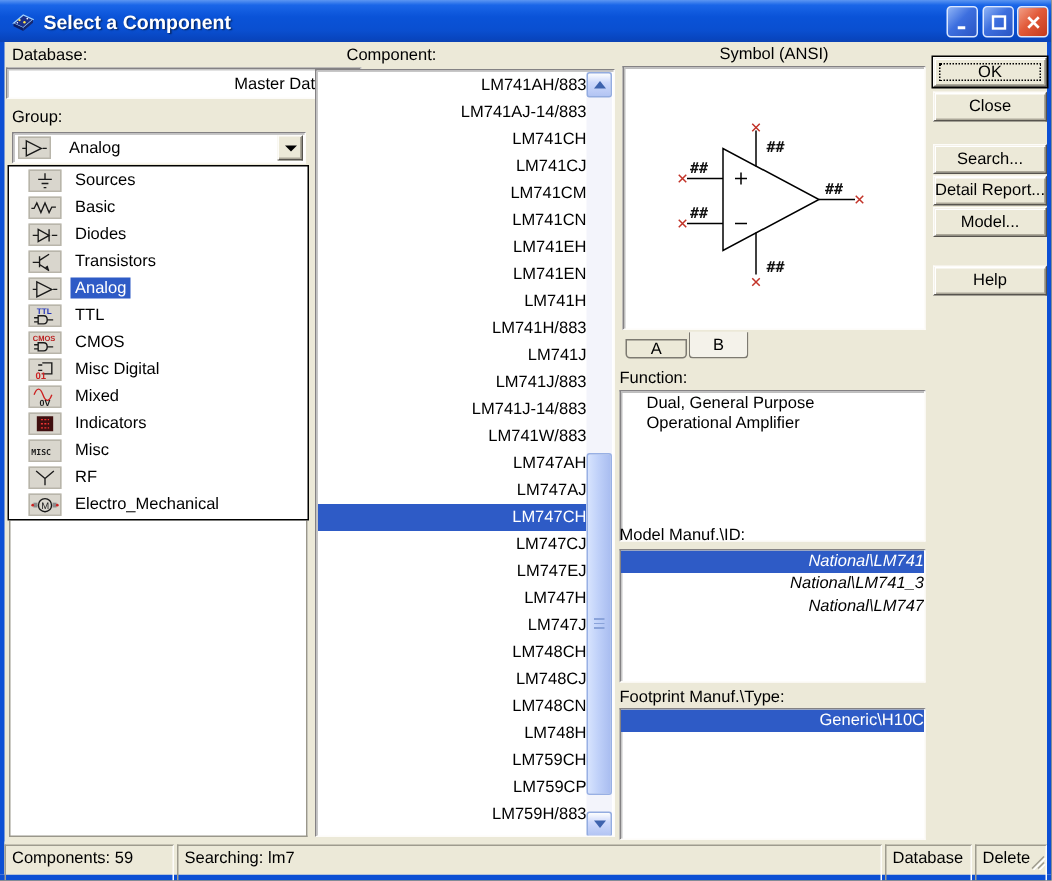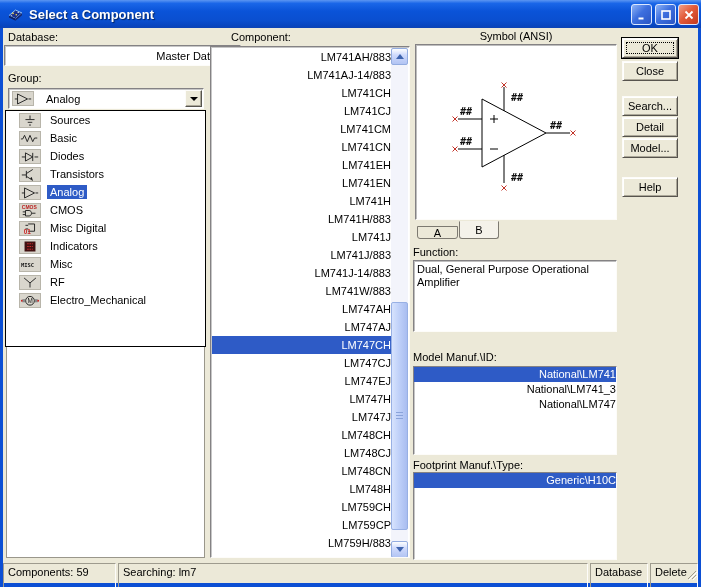--- a/index.html
+++ b/index.html
@@ -25,21 +25,21 @@
   .edge{position:absolute;background:#0c4fd4;}
   .edge.l{left:0;top:28px;width:3px;height:555px;}
   .edge.r{left:698px;top:28px;width:3px;height:555px;}
   .edge.b{left:0;top:583px;width:701px;height:4px;}
   
   .lbl{position:absolute;height:13px;line-height:13px;white-space:nowrap;}
   .sunken{background:#fff;border:1px solid;border-color:#848284 #fdfcf9 #fdfcf9 #848284;
     box-shadow:inset 1px 1px 0 rgba(70,70,70,.35);}
   .raised{background:#ece9d8;border:1px solid;border-color:#fdfcf9 #57544e #57544e #fdfcf9;
     box-shadow:inset 1px 1px 0 #ffffff, inset -1px -1px 0 #aca899;}
-  .btn{position:absolute;left:622px;width:56px;height:20px;text-align:center;line-height:18px;cursor:pointer;}
+  .btn{position:absolute;left:622px;width:76px;height:20px;text-align:center;line-height:18px;cursor:pointer;}
   .btn.default{box-shadow:0 0 0 1px #000, inset 1px 1px 0 #ffffff, inset -1px -1px 0 #aca899;}
   .btn.default::after{content:"";position:absolute;left:3px;top:3px;right:3px;bottom:3px;border:1px dotted #000;}
   .combo{position:absolute;height:21px;background:#fff;border:1px solid;
     border-color:#848284 #fdfcf9 #fdfcf9 #848284;box-shadow:inset 1px 1px 0 rgba(70,70,70,.3);
     display:flex;align-items:center;cursor:pointer;}
   .combo .ctext{padding-left:4px;white-space:nowrap;}
   .combo .cbtn{position:absolute;right:1px;top:1px;width:17px;height:17px;
     background:#ece9d8;border:1px solid;border-color:#fdfcf9 #57544e #57544e #fdfcf9;
     box-shadow:inset -1px -1px 0 #aca899;display:flex;align-items:center;justify-content:center;}
   .arrow-dn{width:0;height:0;border-left:4px solid transparent;border-right:4px solid transparent;border-top:4px solid #000;}
@@ -52,21 +52,21 @@
   .glabel.sel{background:var(--selblue);color:#fff;}
   .familybox{position:absolute;left:6px;top:347px;width:199px;height:211px;background:#fff;
     border:1px solid #9a978b;border-top:none;}
   
   .listbox{position:absolute;background:#fff;border:1px solid;border-color:#848284 #fdfcf9 #fdfcf9 #848284;
     box-shadow:inset 1px 1px 0 rgba(70,70,70,.3);overflow:hidden;}
   .complist{left:210px;top:46px;width:200px;height:512px;}
   .complist .items{position:absolute;left:1px;top:1px;right:18px;bottom:1px;overflow:hidden;}
   .li{height:18px;line-height:18px;padding-left:4px;white-space:nowrap;cursor:pointer;text-align:right;}
   .li.selected{background:var(--selblue);color:#fff;}
-  .modellist{left:413px;top:366px;width:204px;height:89px;}
+  .modellist{left:413px;top:366px;width:204px;height:89px;font-style:italic;}
   .footlist{left:413px;top:472px;width:204px;height:88px;}
   .modellist .li,.footlist .li{height:15px;line-height:15px;padding-left:3px;}
   
   .vscroll{position:absolute;right:0;top:0;width:17px;height:510px;background:#f3f4fb;}
   .sbtn{position:absolute;left:0;width:17px;height:17px;border-radius:2px;
     background:linear-gradient(180deg,#fdfefe,#cfdafc 40%,#b2c4f3);border:1px solid #93ace0;
     display:flex;align-items:center;justify-content:center;cursor:pointer;}
   .sbtn.up{top:0;} .sbtn.dn{bottom:0;}
   .tri-up{width:0;height:0;border-left:4px solid transparent;border-right:4px solid transparent;border-bottom:5px solid #3e63ae;}
   .tri-dn{width:0;height:0;border-left:4px solid transparent;border-right:4px solid transparent;border-top:5px solid #3e63ae;}
@@ -74,21 +74,21 @@
     background:linear-gradient(90deg,#d7e3fd 0%,#c0d1f9 45%,#a9bdf0 100%);border:1px solid #98b0e4;cursor:grab;}
   .sthumb::after{content:"";position:absolute;left:4px;right:4px;top:50%;height:8px;margin-top:-4px;
     background:repeating-linear-gradient(180deg,#8aa3da 0 1px,rgba(0,0,0,0) 1px 3px);}
   
   .symtitle{position:absolute;left:415px;top:30px;width:202px;text-align:center;}
   .symbox{position:absolute;left:415px;top:44px;width:202px;height:176px;}
   .tab{position:absolute;background:#ece9d8;border:1px solid #7d7a71;border-radius:0 0 3px 3px;
     text-align:center;cursor:pointer;}
   .tab.a{left:417px;top:226px;width:41px;height:13px;line-height:12px;}
   .tab.b{left:459px;top:221px;width:40px;height:18px;line-height:16px;background:#f4f2ea;border-top-color:#f4f2ea;}
-  .funcbox{position:absolute;left:413px;top:260px;width:204px;height:72px;padding:2px 3px;line-height:13px;}
+  .funcbox{position:absolute;left:413px;top:260px;width:204px;height:101px;padding:2px 17px;line-height:13px;}
   
   .statusbar{position:absolute;left:3px;top:561px;width:695px;height:22px;background:#ece9d8;}
   .spanel{position:absolute;top:2px;height:30px;border:1px solid;border-color:#9e9b8e #fdfcf9 #fdfcf9 #9e9b8e;
     line-height:16px;padding-left:4px;white-space:nowrap;overflow:hidden;}
   .grip{position:absolute;right:1px;bottom:3px;width:12px;height:12px;}
 </style>
 </head>
 <body>
 
 <div class="win" style="--selblue:#2e5bc6;">
@@ -183,34 +183,52 @@
       <span class="gicon">
           <svg width="22" height="15" viewBox="0 0 22 15" stroke="#1a1a1a" fill="none">
             <path d="M2 8h3M17 8h3M5 2.5v11l11-5.5z"></path>
           </svg>
         </span>
       <span class="glabel sel">Analog</span>
     </div>
     <div class="grow">
       <span class="gicon">
           <svg width="22" height="15" viewBox="0 0 22 15" fill="none">
+            <text x="5" y="6" font-size="6" font-weight="bold" fill="#2233bb" font-family="Liberation Sans,sans-serif">TTL</text>
+            <path d="M6 7.5h4c3.5 0 3.5 6 0 6H6zM3 9h3M3 12h3M13 10.5h4" stroke="#1a1a1a"></path>
+          </svg>
+        </span>
+      <span class="glabel">TTL</span>
+    </div>
+    <div class="grow">
+      <span class="gicon">
+          <svg width="22" height="15" viewBox="0 0 22 15" fill="none">
             <text x="2" y="6" font-size="5.5" font-weight="bold" fill="#bb2222" font-family="Liberation Sans,sans-serif">CMOS</text>
             <path d="M6 7.5h4c3.5 0 3.5 6 0 6H6zM3 9h3M3 12h3M13 10.5h4" stroke="#1a1a1a"></path>
           </svg>
         </span>
       <span class="glabel">CMOS</span>
     </div>
     <div class="grow">
       <span class="gicon">
           <svg width="22" height="15" viewBox="0 0 22 15" fill="none">
             <path d="M9 2.5h7v8H9M6 4h3M6 8h3" stroke="#1a1a1a"></path>
             <text x="4" y="14" font-size="7" font-weight="bold" fill="#cc2222" font-family="Liberation Sans,sans-serif">01</text>
           </svg>
         </span>
       <span class="glabel">Misc Digital</span>
+    </div>
+    <div class="grow">
+      <span class="gicon">
+          <svg width="22" height="15" viewBox="0 0 22 15" fill="none">
+            <path d="M3 6c2-5.5 4.5-5.5 6.5 0s4.5 5.5 6.5 0" stroke="#cc2222"></path>
+            <text x="7" y="14" font-size="6.5" font-weight="bold" fill="#1a1a1a" font-family="Liberation Sans,sans-serif">0V</text>
+          </svg>
+        </span>
+      <span class="glabel">Mixed</span>
     </div>
     <div class="grow">
       <span class="gicon">
           <svg width="22" height="15" viewBox="0 0 22 15">
             <rect x="5" y="2" width="12" height="11" fill="#401010"></rect>
             <path d="M8 4.5h6M8 7.5h6M8 10.5h6" stroke="#ee3333" stroke-dasharray="1.5 1" fill="none"></path>
           </svg>
         </span>
       <span class="glabel">Indicators</span>
     </div>

